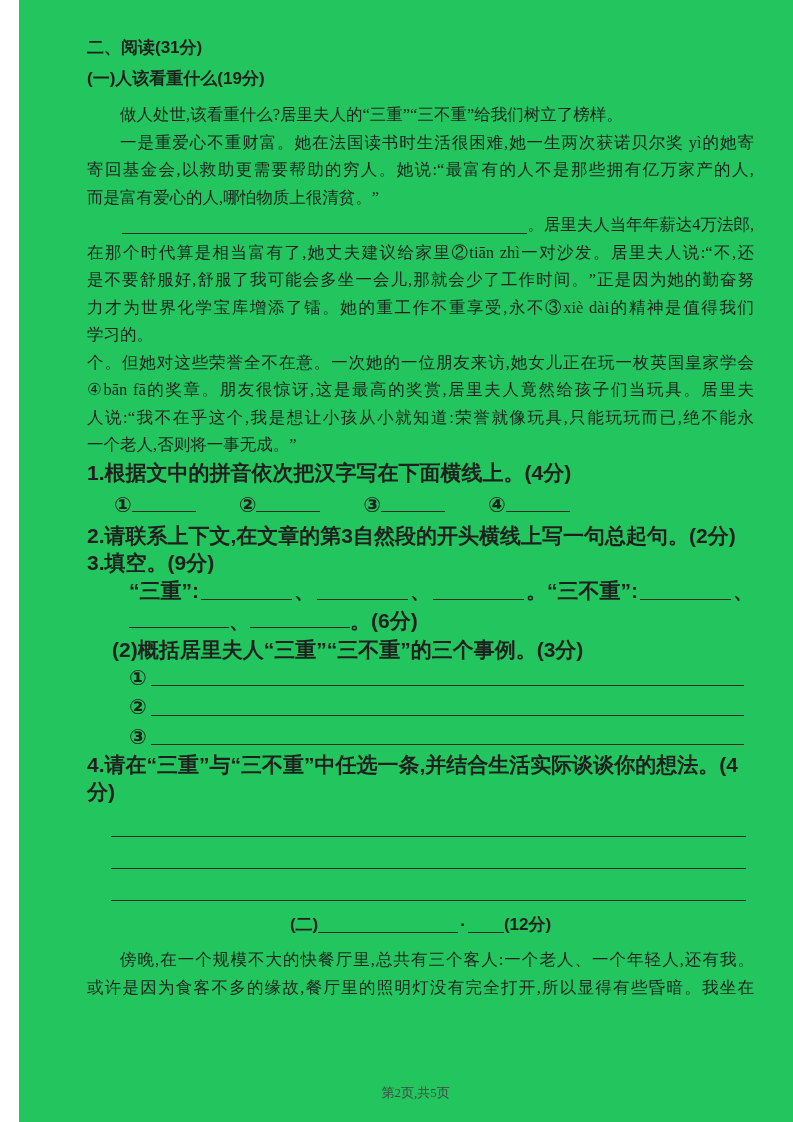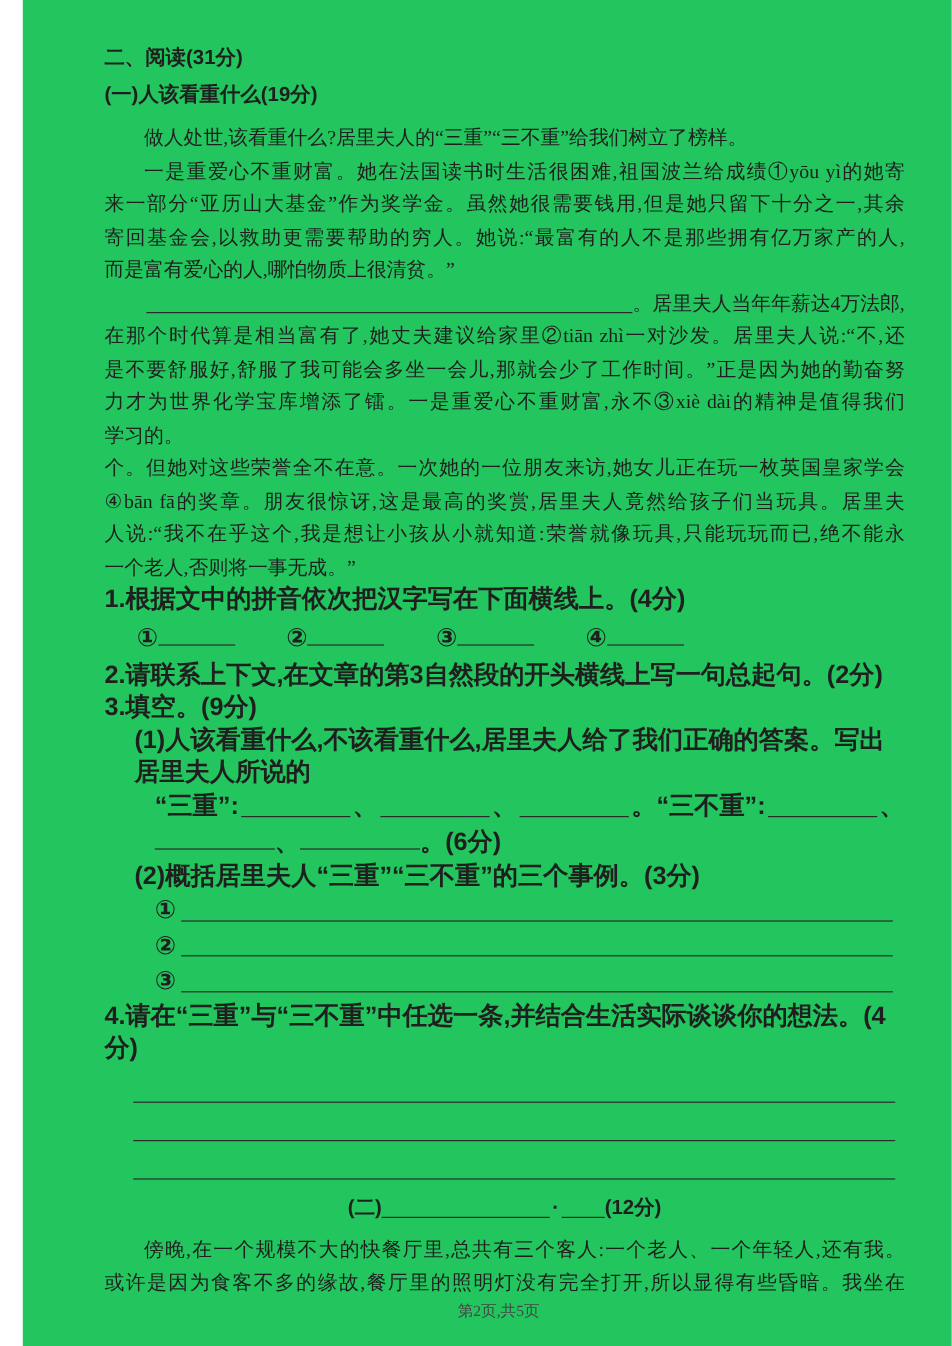--- a/index.html
+++ b/index.html
@@ -70,33 +70,32 @@
 
 <div class="page">
 
   <div class="hei section-heading">二、阅读(31分)</div>
 
   <div class="hei part-title">(一)人该看重什么(19分)</div>
 
   <div class="kai">
     <div class="pline lastline indent">做人处世,该看重什么?居里夫人的“三重”“三不重”给我们树立了榜样。</div>
 
-    <div class="pline indent">一是重爱心不重财富。她在法国读书时生活很困难,祖国波兰给成绩①yōu yì的她寄</div>
-    <div class="pline">来一部分“亚历山大基金”作为奖学金。虽然她很需要钱用,但是她只留下十分之一,其余</div>
+    <div class="pline indent">一是重爱心不重财富。她在法国读书时生活很困难,她一生两次获诺贝尔奖 yì的她寄</div>
     <div class="pline">寄回基金会,以救助更需要帮助的穷人。她说:“最富有的人不是那些拥有亿万家产的人,</div>
     <div class="pline lastline">而是富有爱心的人,哪怕物质上很清贫。”</div>
 
     <div class="pline-flex">
       <span class="p3-indent"></span>
       <span class="grow-blank"></span>
       <span class="nowrap">。居里夫人当年年薪达4万法郎,</span>
     </div>
     <div class="pline">在那个时代算是相当富有了,她丈夫建议给家里②tiān zhì一对沙发。居里夫人说:“不,还</div>
     <div class="pline">是不要舒服好,舒服了我可能会多坐一会儿,那就会少了工作时间。”正是因为她的勤奋努</div>
-    <div class="pline">力才为世界化学宝库增添了镭。一是重爱心不重财富,永不③xiè dài的精神是值得我们</div>
+    <div class="pline">力才为世界化学宝库增添了镭。她的重工作不重享受,永不③xiè dài的精神是值得我们</div>
     <div class="pline lastline">学习的。</div>
 
     <div class="pline">个。但她对这些荣誉全不在意。一次她的一位朋友来访,她女儿正在玩一枚英国皇家学会</div>
     <div class="pline">④bān fā的奖章。朋友很惊讶,这是最高的奖赏,居里夫人竟然给孩子们当玩具。居里夫</div>
     <div class="pline">人说:“我不在乎这个,我是想让小孩从小就知道:荣誉就像玩具,只能玩玩而已,绝不能永</div>
     <div class="pline lastline">一个老人,否则将一事无成。”</div>
   </div>
 
   <div class="hei questions">
 
@@ -105,21 +104,20 @@
       <span class="q1-group"><span>①</span><span class="iblank w64"></span></span>
       <span class="q1-group"><span>②</span><span class="iblank w64"></span></span>
       <span class="q1-group"><span>③</span><span class="iblank w64"></span></span>
       <span class="q1-group"><span>④</span><span class="iblank w64"></span></span>
     </div>
 
     <div class="qline">2.请联系上下文,在文章的第3自然段的开头横线上写一句总起句。(2分)</div>
 
     <div class="qline">3.填空。(9分)</div>
 
-    <div class="qline sub-indent">(1)人该看重什么,不该看重什么,居里夫人给了我们正确的答案。写出居里夫人所说的</div>
     <div class="sub-cont">
       <span class="nowrap">“三重”:</span>
         <span class="fblank"></span>
         <span class="nowrap">、</span>
         <span class="fblank"></span>
         <span class="nowrap">、</span>
         <span class="fblank"></span>
         <span class="nowrap">。“三不重”:</span>
         <span class="fblank"></span>
         <span class="nowrap">、</span>

